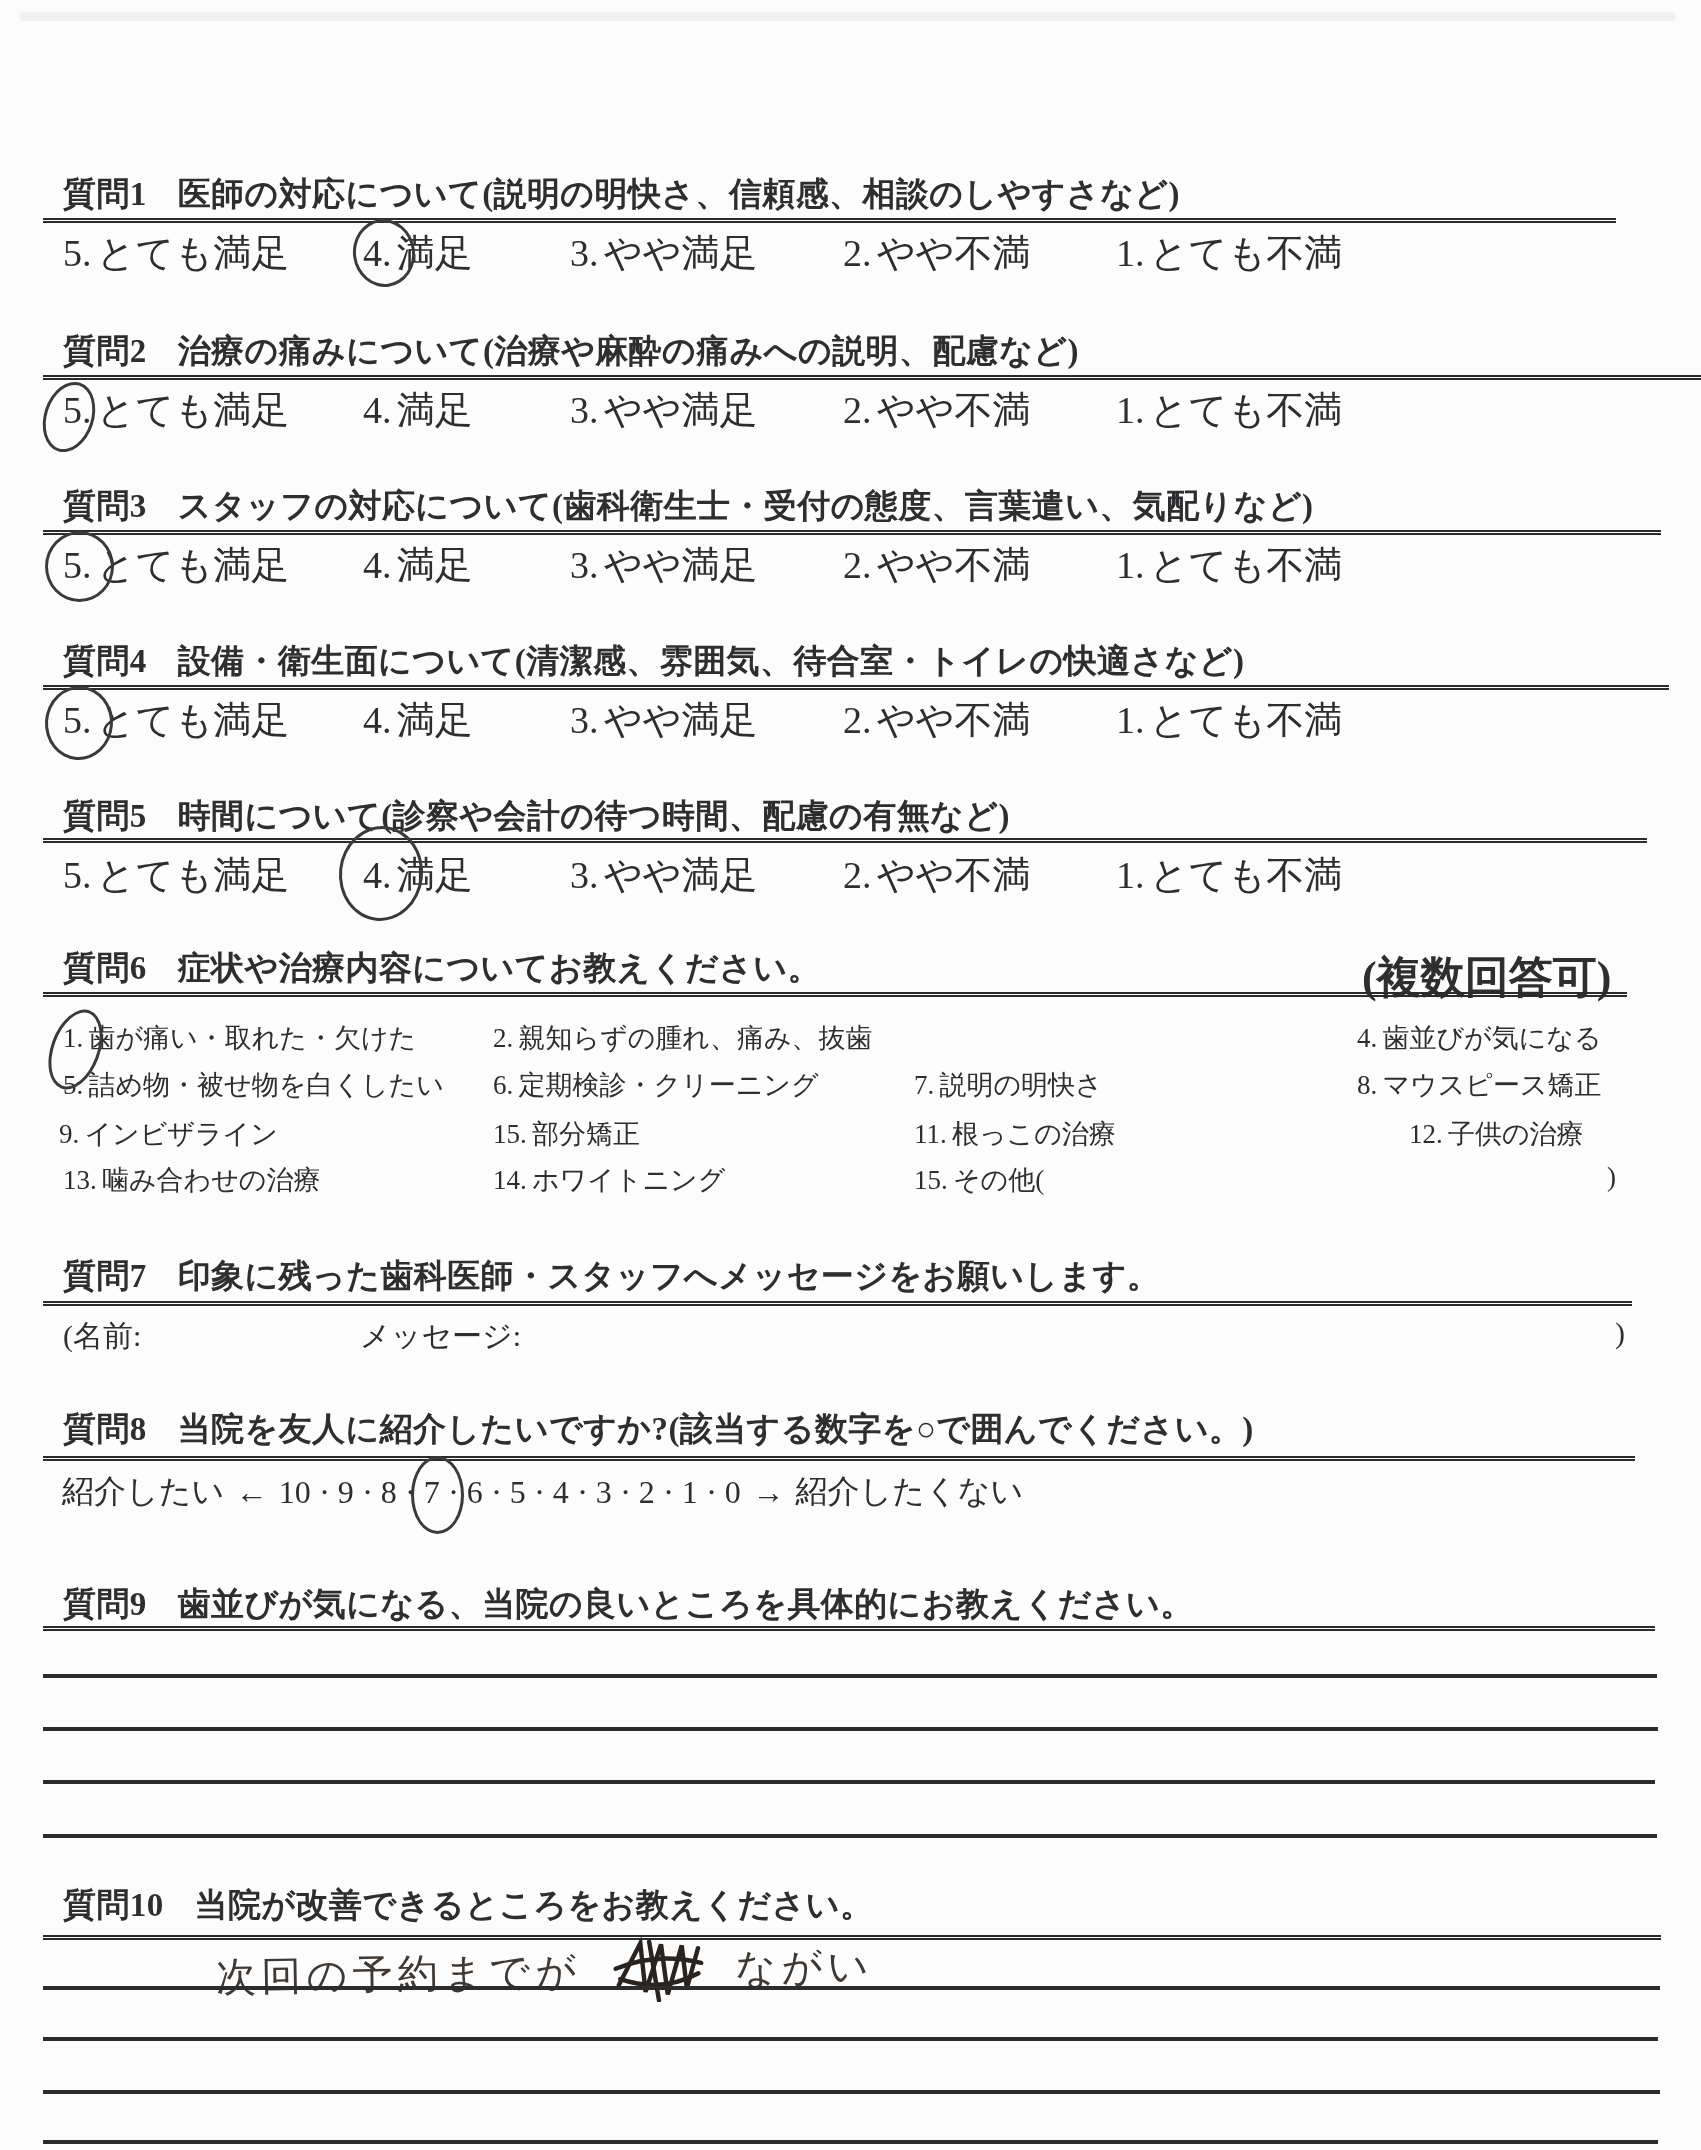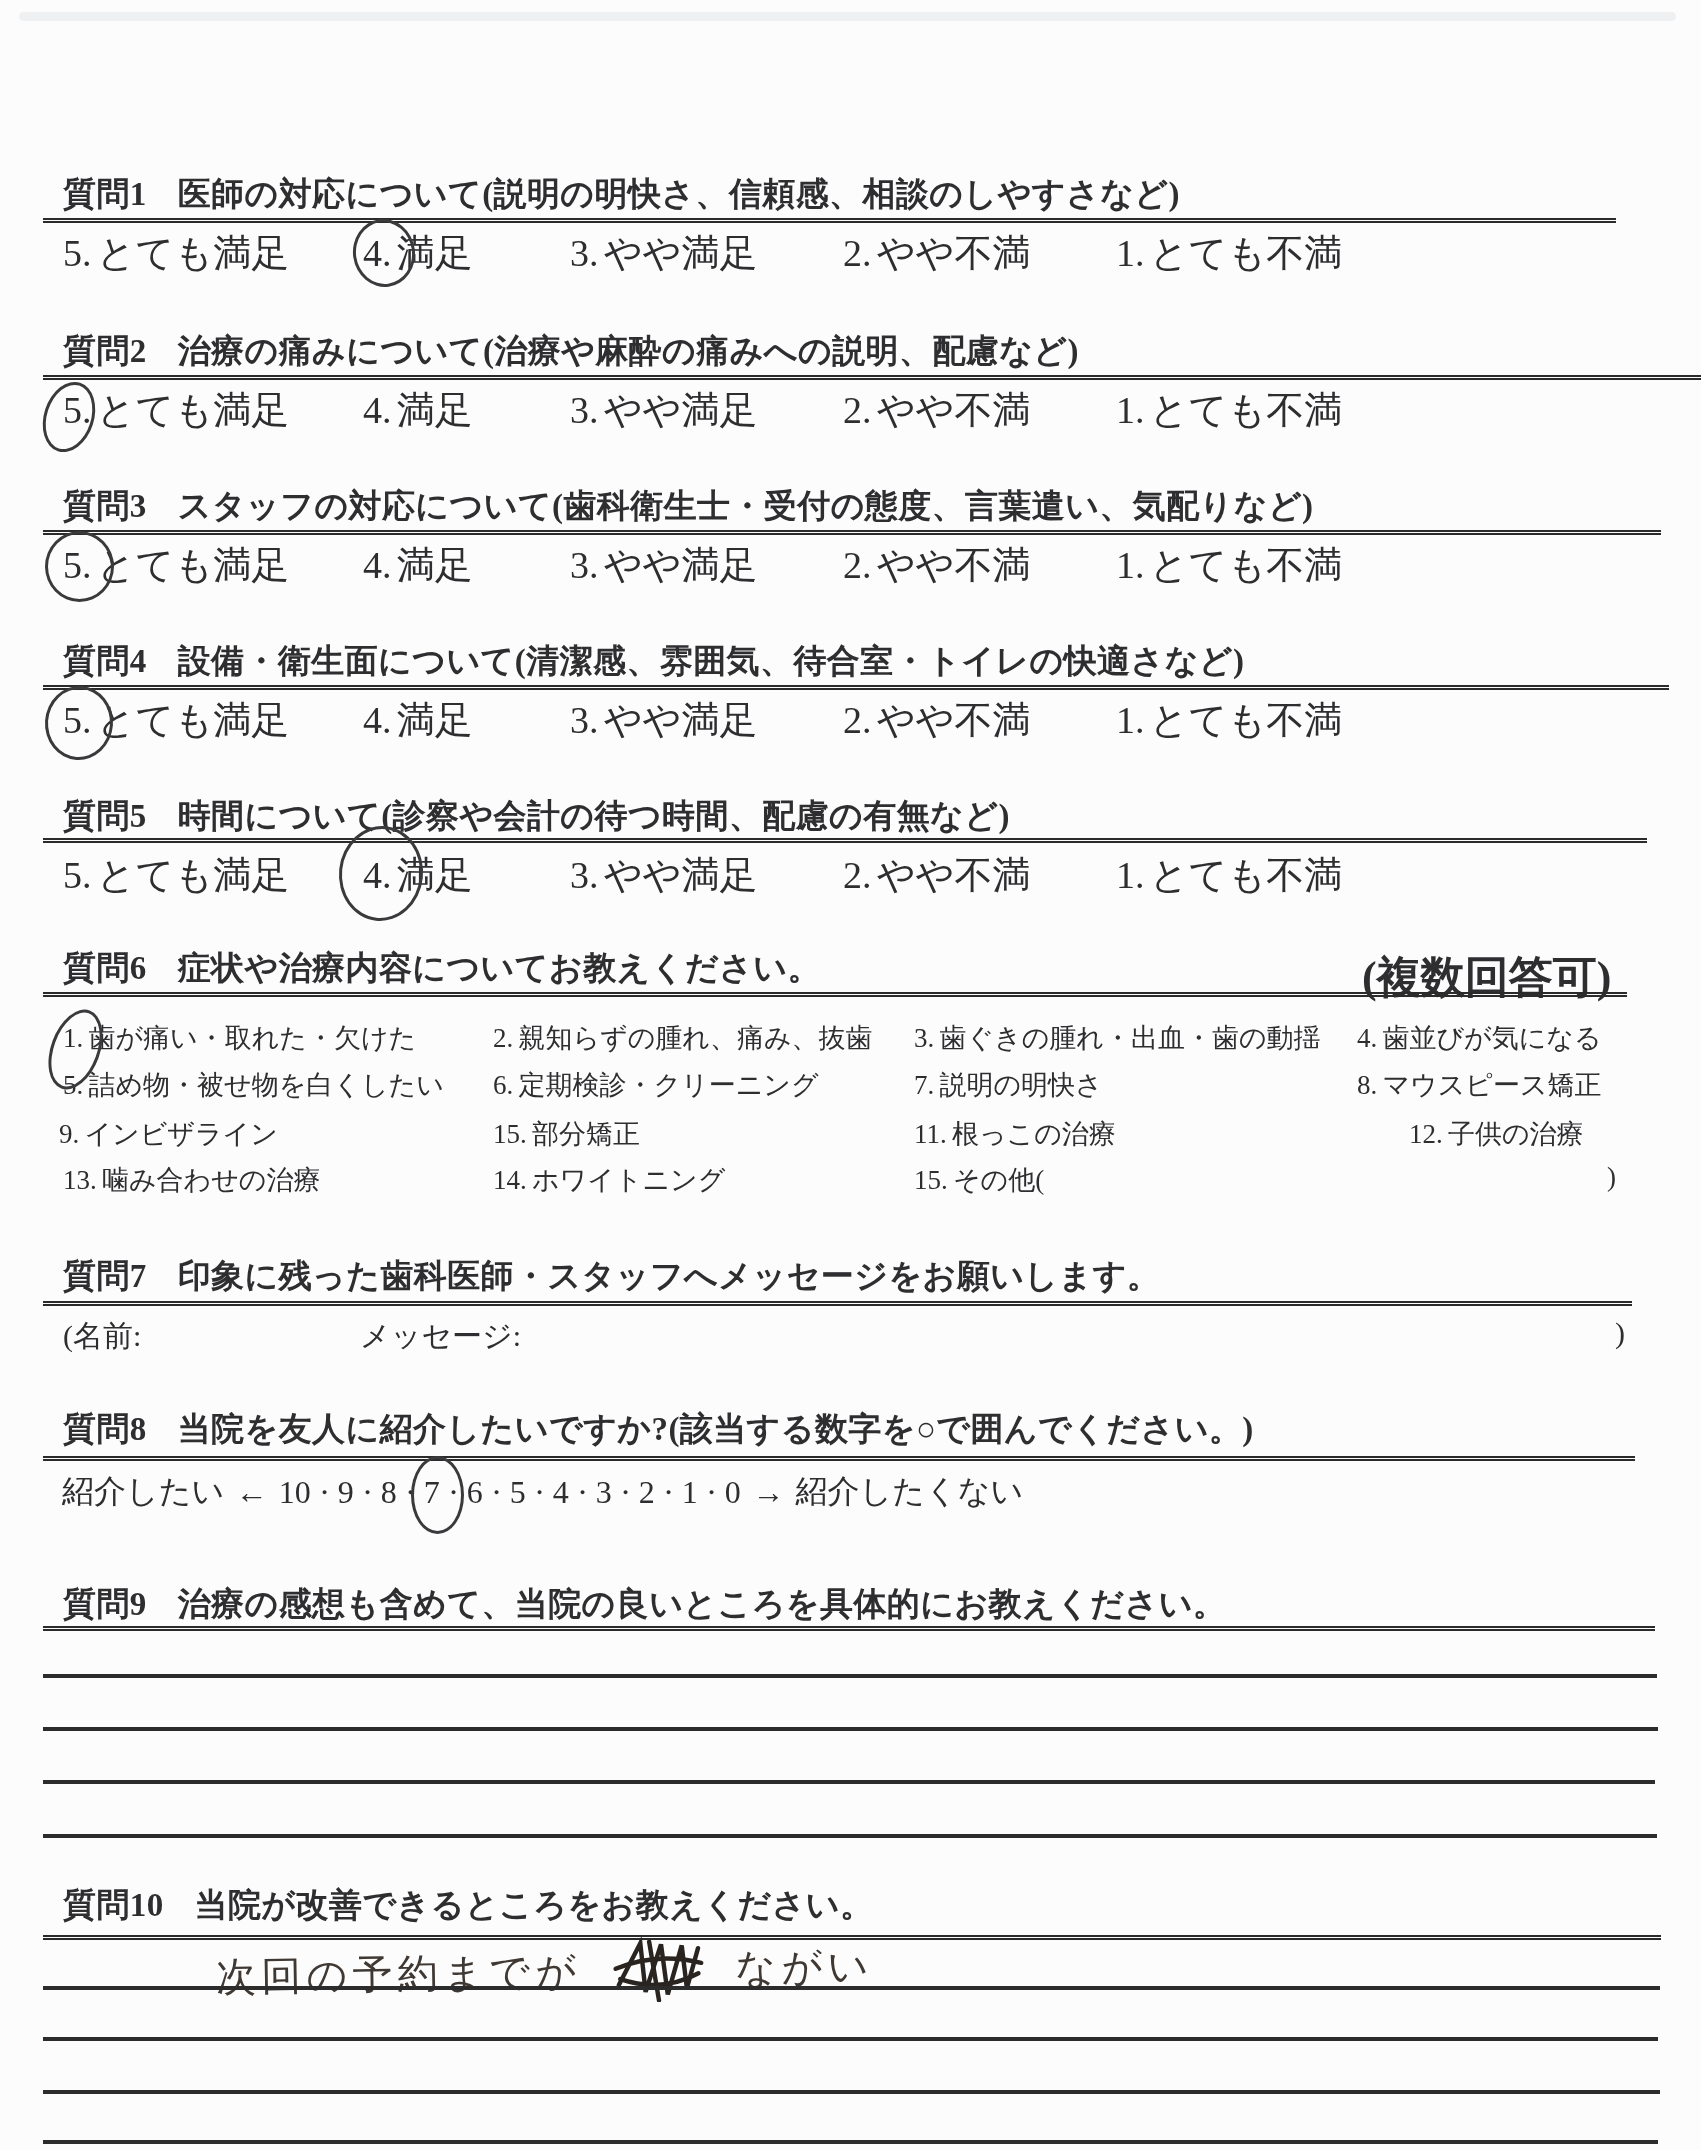--- a/index.html
+++ b/index.html
@@ -111,21 +111,20 @@
   <section class="q" style="top:946px">
     <div class="qh">
       <span class="qn">質問6</span><span>症状や治療内容についてお教えください。</span>
     </div>
     <div class="q6note">(複数回答可)</div>
     <div class="rule" style="top:46px;width:1584px"></div>
 
     <div class="q6row" style="top:74px">
       <span class="q6item" style="left:63px"><span class="optn circled" style="--cw:43px;--ch:77px;--cl:-11.8px;--ct:-14.8px;--cr:20deg">1.</span><span>歯が痛い・取れた・欠けた</span></span>
       <span class="q6item" style="left:493px"><span class="optn">2.</span><span>親知らずの腫れ、痛み、抜歯</span></span>
-      <span class="q6item" style="left:914px"><span class="optn">3.</span><span>歯ぐきの腫れ・出血・歯の動揺</span></span>
       <span class="q6item" style="left:1357px"><span class="optn">4.</span><span>歯並びが気になる</span></span>
     </div>
     <div class="q6row" style="top:121px">
       <span class="q6item" style="left:63px"><span class="optn">5.</span><span>詰め物・被せ物を白くしたい</span></span>
       <span class="q6item" style="left:493px"><span class="optn">6.</span><span>定期検診・クリーニング</span></span>
       <span class="q6item" style="left:914px"><span class="optn">7.</span><span>説明の明快さ</span></span>
       <span class="q6item" style="left:1357px"><span class="optn">8.</span><span>マウスピース矯正</span></span>
     </div>
     <div class="q6row" style="top:170px">
       <span class="q6item" style="left:59px"><span class="optn">9.</span><span>インビザライン</span></span>
@@ -182,21 +181,21 @@
       <span>1</span>
         <span class="sep">・</span>
       <span>0</span>
       <span class="arrow">→</span>
       <span>紹介したくない</span>
     </div>
   </section>
 
   <section class="q" style="top:1582px">
     <div class="qh">
-      <span class="qn">質問9</span><span>治療の感想も含めて、当院の良いところを具体的にお教えください。</span>
+      <span class="qn">質問9</span><span>歯並びが気になる、当院の良いところを具体的にお教えください。</span>
     </div>
     <div class="rule" style="top:44px;width:1612px"></div>
     <div class="wline" style="top:92px;width:1614px"></div>
     <div class="wline" style="top:145px;width:1615px"></div>
     <div class="wline" style="top:198px;width:1612px"></div>
     <div class="wline" style="top:252px;width:1614px"></div>
   </section>
 
   <section class="q" style="top:1883px">
     <div class="qh">

